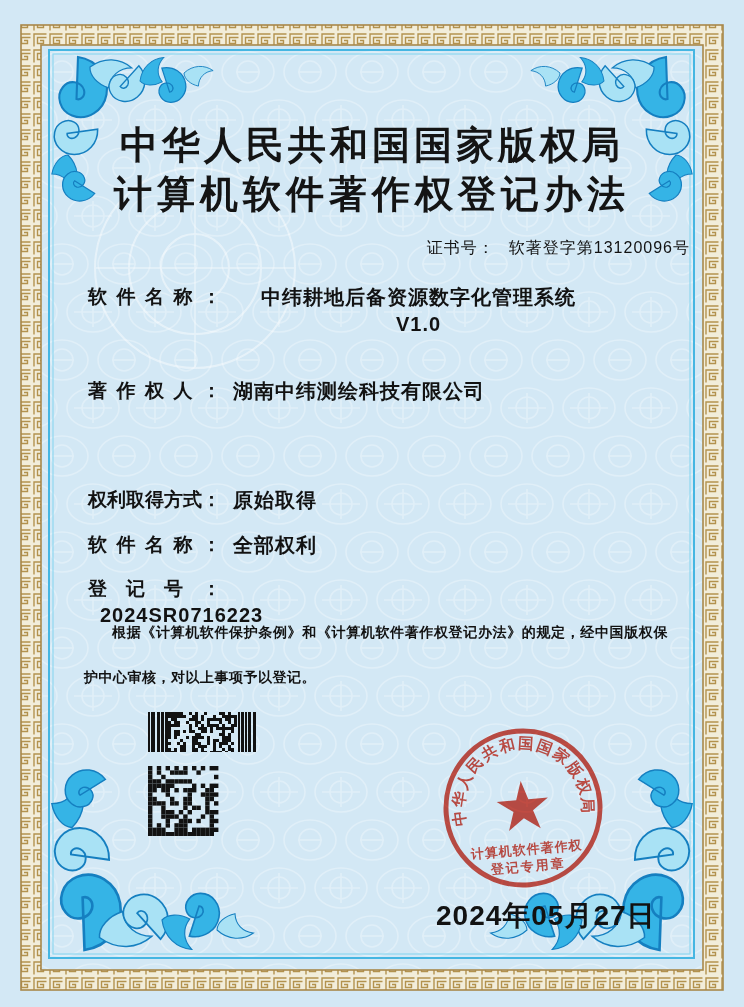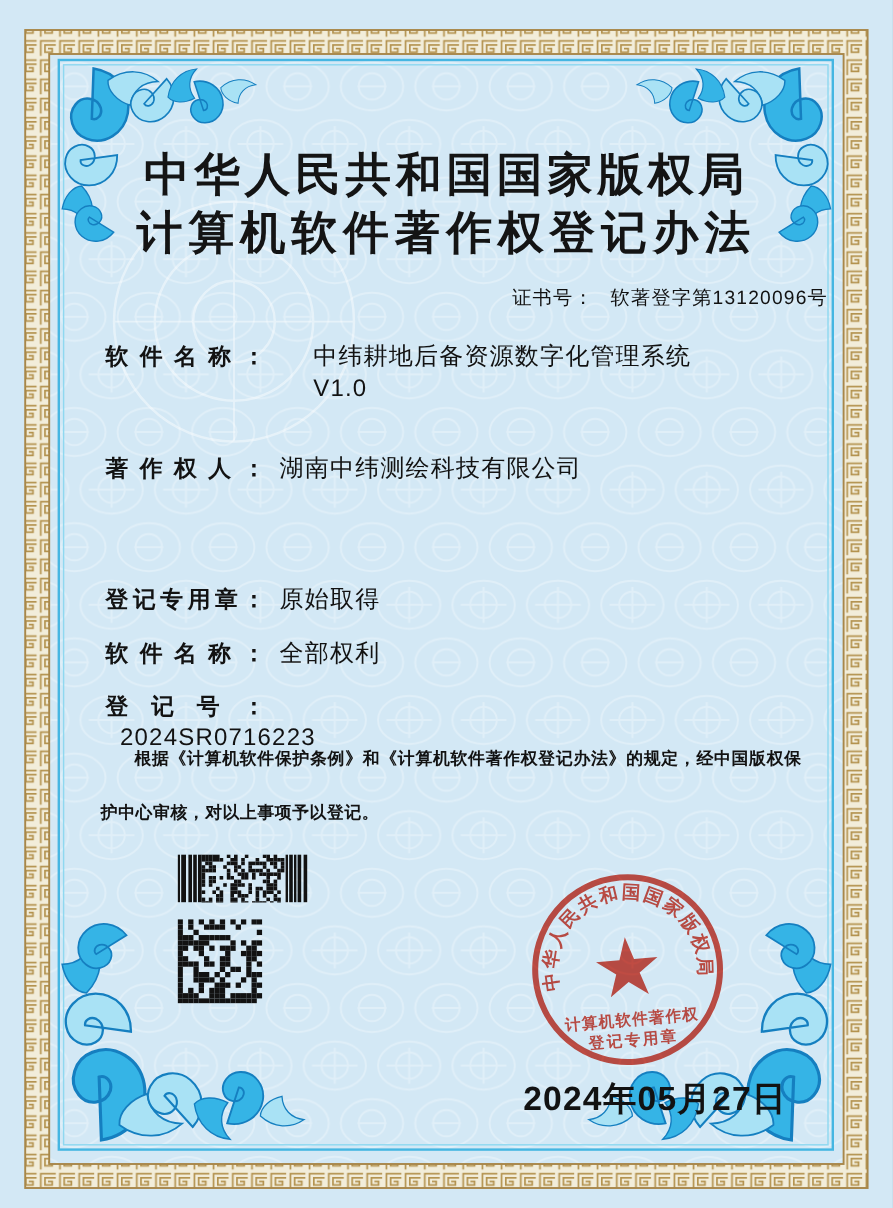--- a/index.html
+++ b/index.html
@@ -12,21 +12,21 @@
   .layer{position:absolute;inset:0;}
   .titles{position:absolute;left:0;width:100%;text-align:center;
     font-family:"Liberation Serif","DejaVu Serif",serif;font-weight:bold;color:#141414;}
   .title1{top:120px;font-size:38px;letter-spacing:4px;}
   .title2{top:169px;font-size:38px;letter-spacing:5px;}
   .certno{position:absolute;top:238px;right:54px;font-size:16px;font-weight:normal;letter-spacing:1px;}
   .certno .lbl{margin-right:14px;}
   .field{position:absolute;left:88px;display:flex;align-items:flex-start;}
   .field .flabel{display:inline-block;width:133px;font-size:19px;font-weight:bold;
     text-align:justify;text-align-last:justify;letter-spacing:0;}
-  .field .fvalue{margin-left:12px;font-size:20px;font-weight:normal;letter-spacing:1px;line-height:1.35;}
+  .field .fvalue{margin-left:12px;font-size:20px;font-weight:bold;letter-spacing:1px;line-height:1.35;text-align:center;}
   .f1{top:284px;gap:28px;} .f2{top:378px;} .f3{top:487px;} .f4{top:532px;} .f5{top:576px;flex-direction:column;}
   .statement{position:absolute;left:84px;top:610px;width:584px;
     font-size:14px;font-weight:700;line-height:45px;letter-spacing:.5px;
     text-indent:2em;text-align:justify;}
   .date{position:absolute;left:436px;top:897px;font-size:28px;font-weight:bold;letter-spacing:1px;}
   .codes{position:absolute;}
   .barcode{left:148px;top:712px;}
   .qrcode{left:148px;top:766px;}
   .sealwrap{position:absolute;left:423px;top:708px;width:200px;height:200px;
     mix-blend-mode:multiply;pointer-events:none;}
@@ -118,21 +118,21 @@
     <span class="fvalue">
       <span>中纬耕地后备资源数字化管理系统</span><br>
       <span>V1.0</span>
     </span>
   </div>
   <div class="field f2">
     <span class="flabel">著作权人：</span>
     <span class="fvalue">湖南中纬测绘科技有限公司</span>
   </div>
   <div class="field f3">
-    <span class="flabel">登记专用章：</span>
+    <span class="flabel">权利取得方式：</span>
     <span class="fvalue">原始取得</span>
   </div>
   <div class="field f4">
     <span class="flabel">软件名称：</span>
     <span class="fvalue">全部权利</span>
   </div>
   <div class="field f5">
     <span class="flabel">登记号：</span>
     <span class="fvalue">2024SR0716223</span>
   </div>

